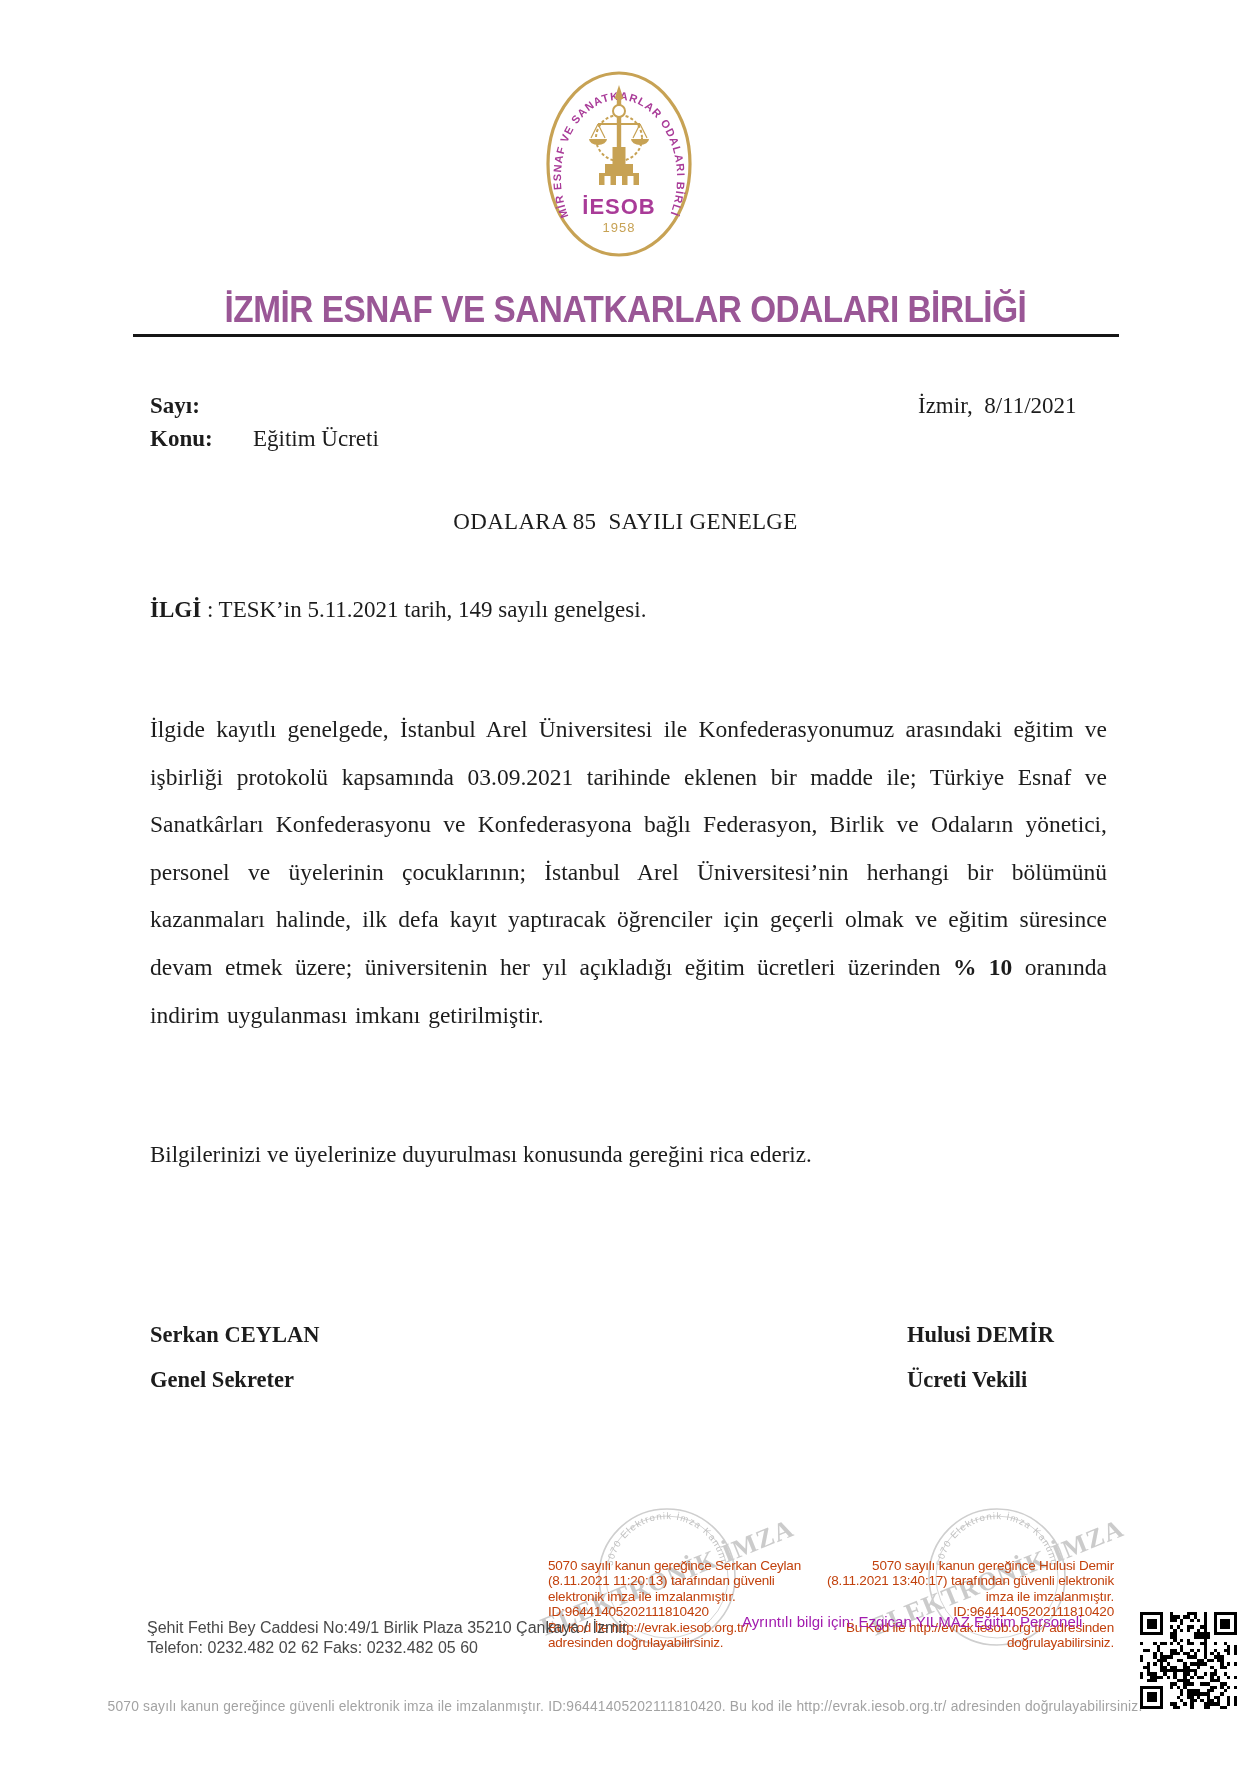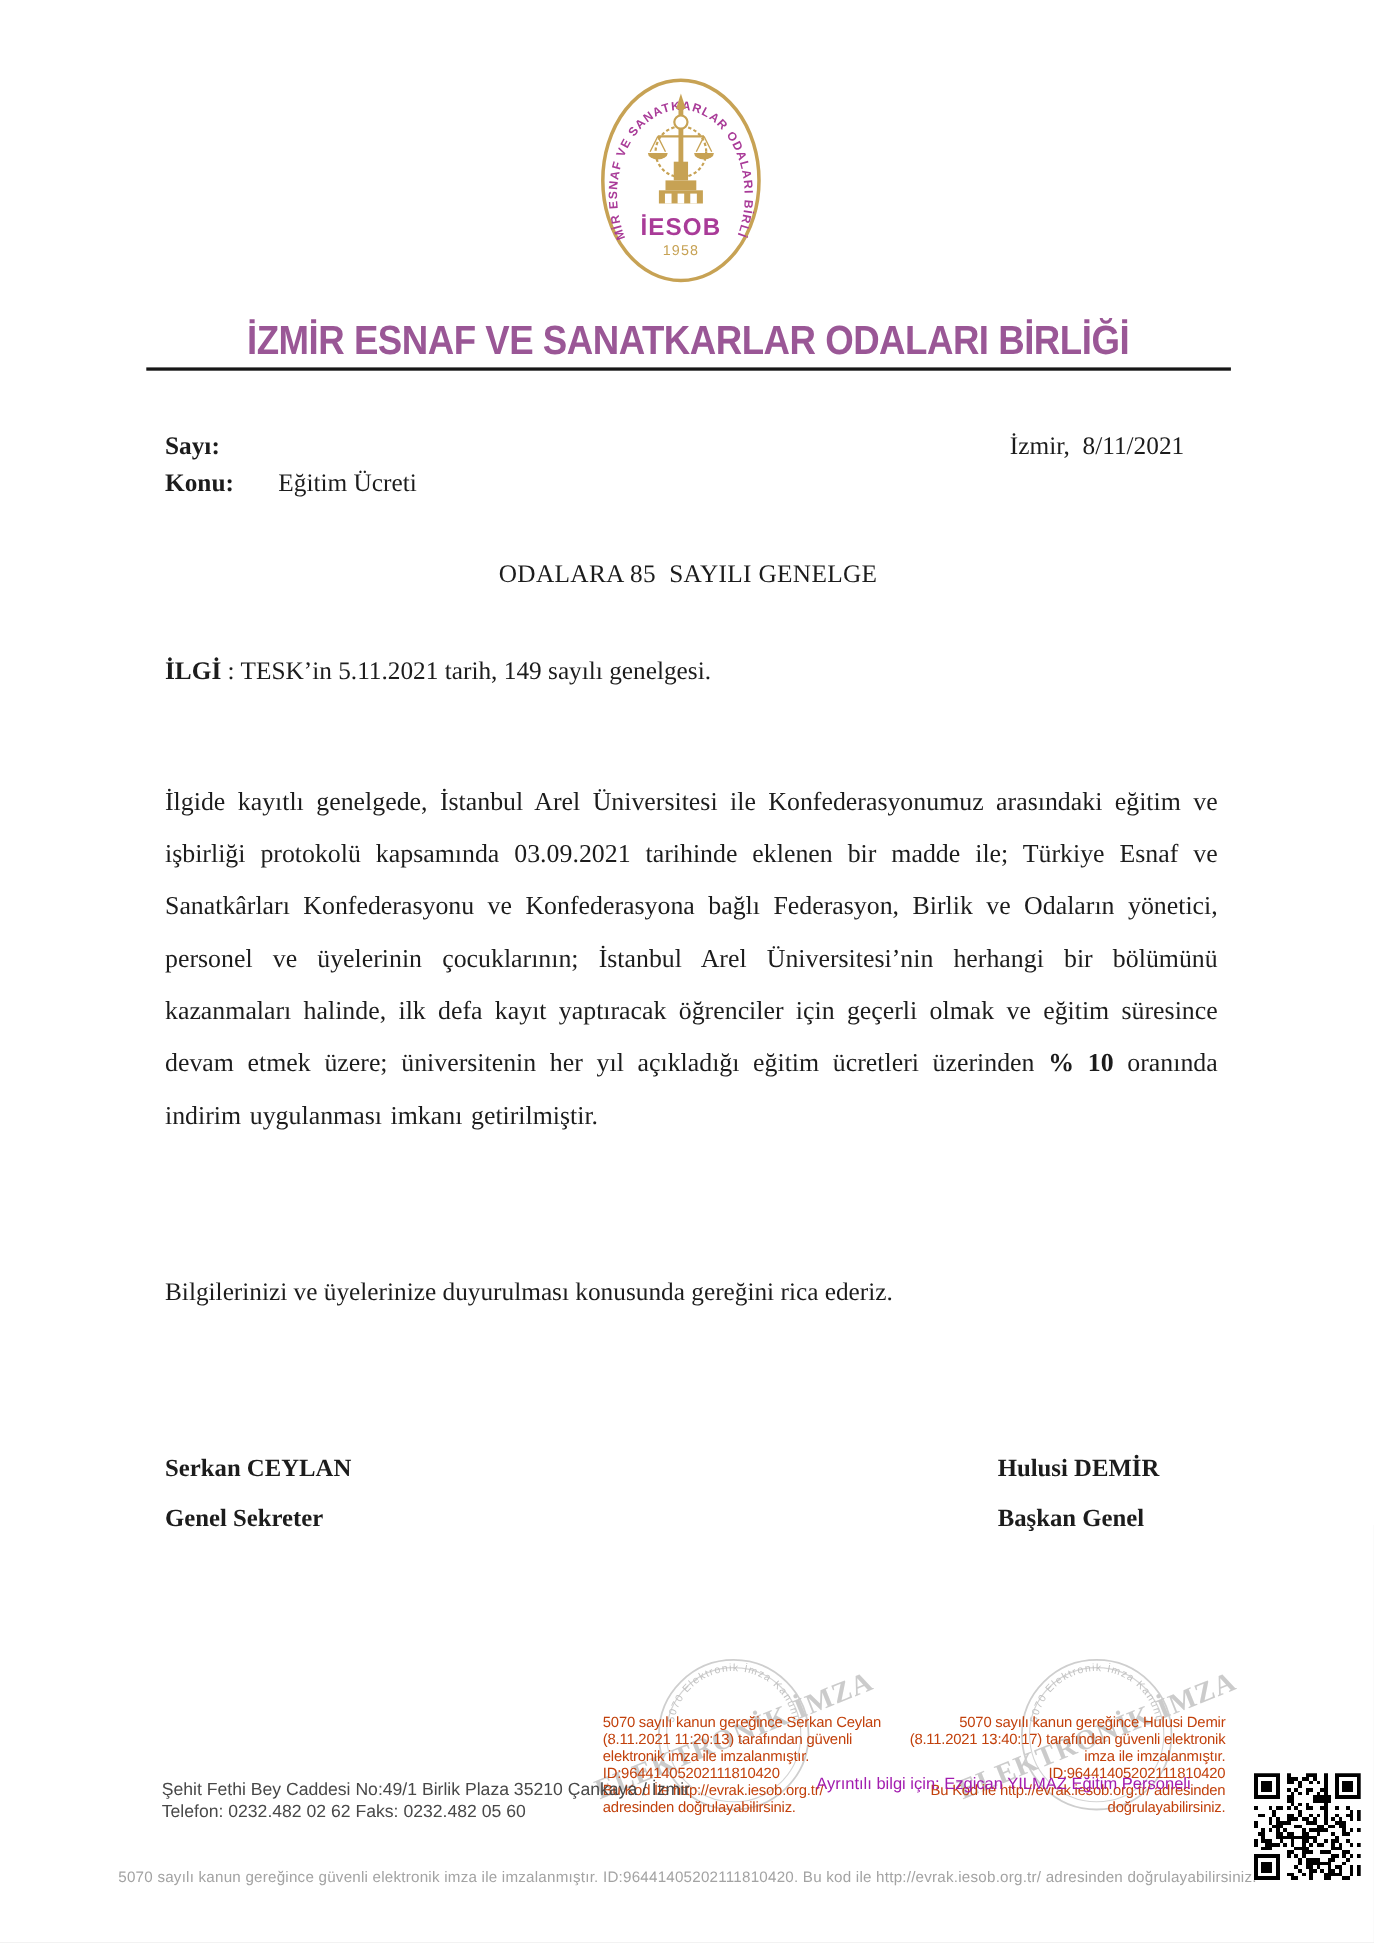--- a/index.html
+++ b/index.html
@@ -28,21 +28,21 @@
     left:133px; top:509px; width:985px; text-align:center;
     font-size:23px; font-weight:normal; white-space:pre; letter-spacing:0.3px;
   }
   .ref-line { left:150px; top:597px; font-size:23px; }
 
   .body-para {
     left:150px; top:706px; width:957px;
     font-size:23.5px; line-height:47.6px; text-align:justify; word-spacing:2px;
     margin:0;
   }
-  .closing { left:150px; top:1142px; font-size:23px;margin-top:20px; }
+  .closing { left:150px; top:1142px; font-size:23px; }
 
   .sig-name  { font-size:22.5px; font-weight:bold; }
   .sig-title { font-size:22.5px; font-weight:bold; }
 
   
   .stamp { width:170px; height:170px; overflow:visible; opacity:0.85; z-index:1; }
   .esign-block {
     font-family:"Liberation Sans", sans-serif; font-size:13.5px; line-height:15.4px;
     color:#c2410c; letter-spacing:-0.2px; white-space:nowrap; z-index:2;
   }
@@ -104,21 +104,21 @@
 
   <div class="abs ref-line"><span class="lbl">İLGİ</span><span> : TESK’in 5.11.2021 tarih, 149 sayılı genelgesi.</span></div>
 
   <p class="abs body-para"><span>İlgide kayıtlı genelgede, İstanbul Arel Üniversitesi ile Konfederasyonumuz arasındaki eğitim ve işbirliği protokolü kapsamında 03.09.2021 tarihinde eklenen bir madde ile; Türkiye Esnaf ve Sanatkârları Konfederasyonu ve Konfederasyona bağlı Federasyon, Birlik ve Odaların yönetici, personel ve üyelerinin çocuklarının; İstanbul Arel Üniversitesi’nin herhangi bir bölümünü kazanmaları halinde, ilk defa kayıt yaptıracak öğrenciler için geçerli olmak ve eğitim süresince devam etmek üzere; üniversitenin her yıl açıkladığı eğitim ücretleri üzerinden </span><span class="lbl">% 10</span><span> oranında indirim uygulanması imkanı getirilmiştir.</span></p>
 
   <div class="abs closing">Bilgilerinizi ve üyelerinize duyurulması konusunda gereğini rica ederiz.</div>
 
   <div class="abs sig-name" style="left:150px; top:1322px;">Serkan CEYLAN</div>
   <div class="abs sig-title" style="left:150px; top:1367px;">Genel Sekreter</div>
   <div class="abs sig-name" style="left:907px; top:1322px;">Hulusi DEMİR</div>
-  <div class="abs sig-title" style="left:907px; top:1367px;">Başkan Genel</div>
+  <div class="abs sig-title" style="left:907px; top:1367px;">Ücreti Vekili</div>
 
   <svg class="abs stamp" style="left:582px; top:1492px;" viewBox="0 0 170 170">
     <circle cx="85" cy="85" r="68" fill="none" stroke="#c6c6c6" stroke-width="1.6"></circle>
     <circle cx="85" cy="85" r="61" fill="none" stroke="#cdcdcd" stroke-width="1"></circle>
     <path id="stampArcL" d="M 33 100 A 55 55 0 1 1 137 100" fill="none"></path>
     <text font-family="Liberation Sans, sans-serif" font-size="9.5" fill="#b7b7b7" letter-spacing="1.2">
       <textPath href="#stampArcL" startOffset="50%" text-anchor="middle">5070 Elektronik İmza Kanunu</textPath>
     </text>
     <text x="85" y="94" text-anchor="middle" font-family="Liberation Serif, serif" font-size="26" font-weight="bold" fill="#c3c3c3" letter-spacing="1" transform="rotate(-22 85 85)">ELEKTRONİK İMZA</text>
   </svg>

